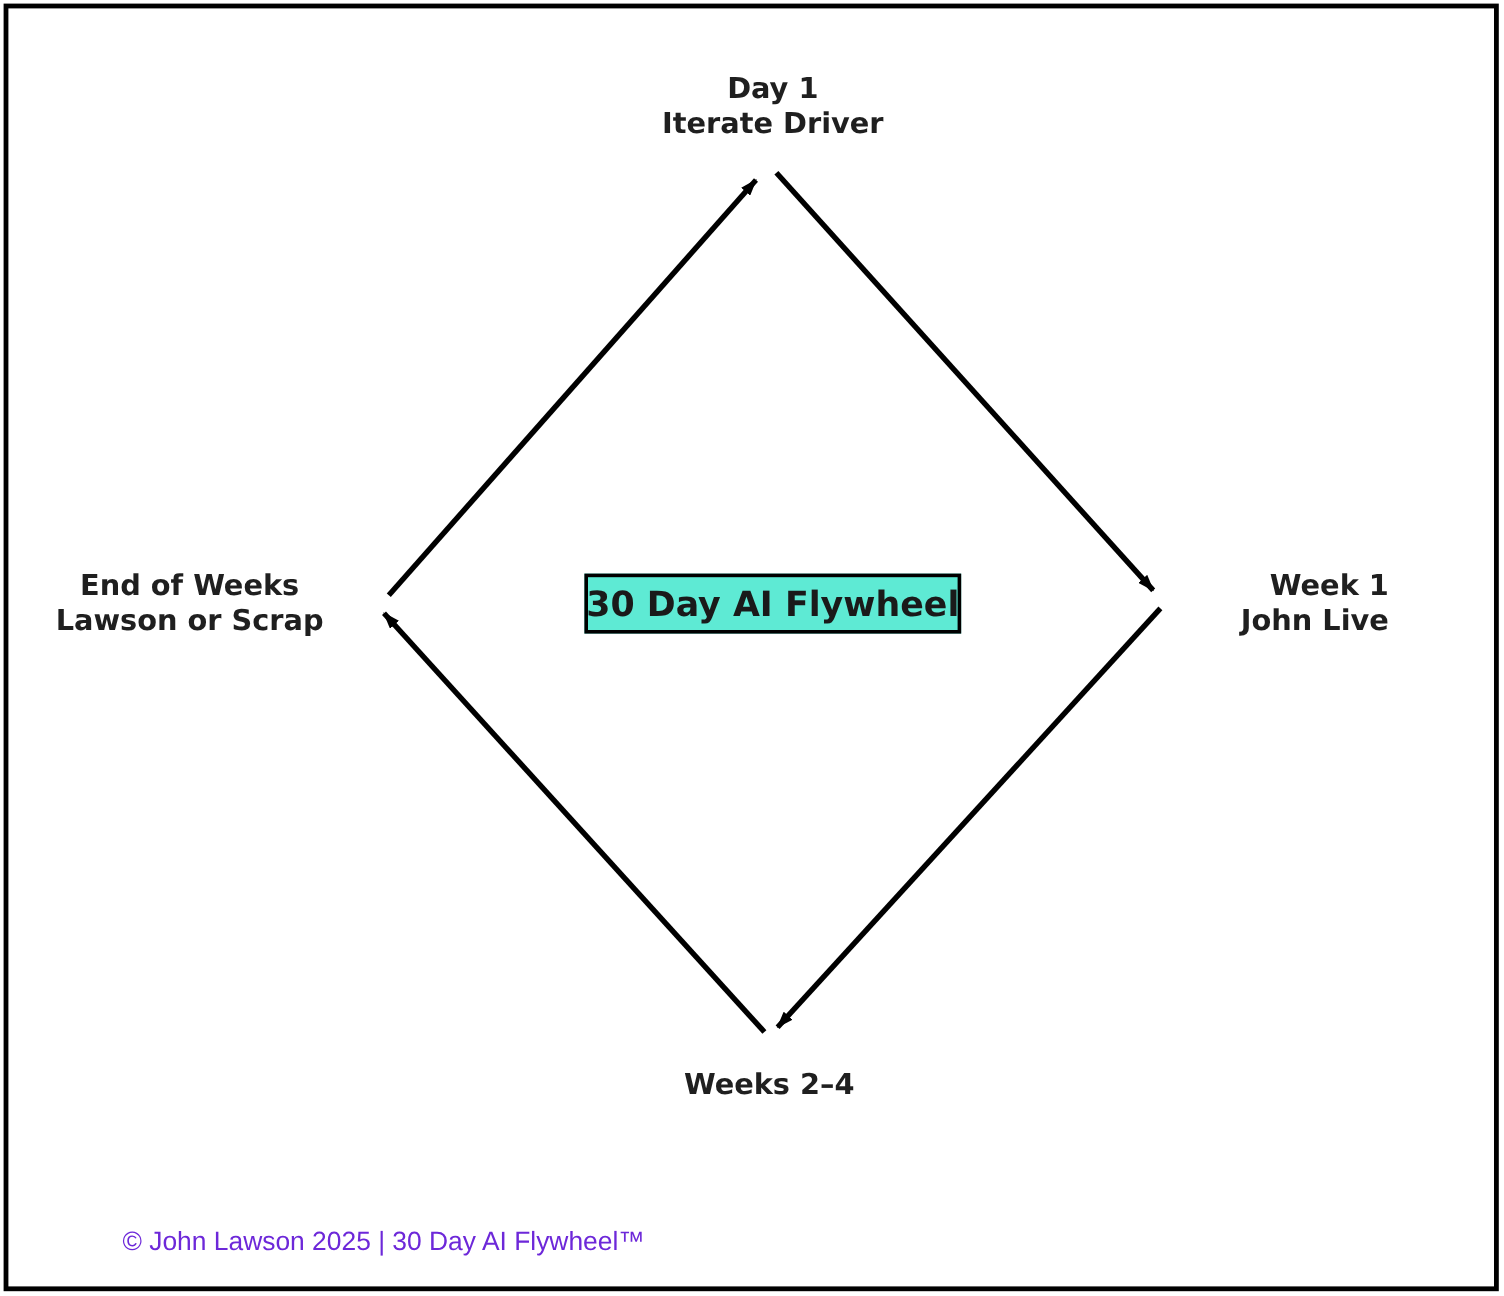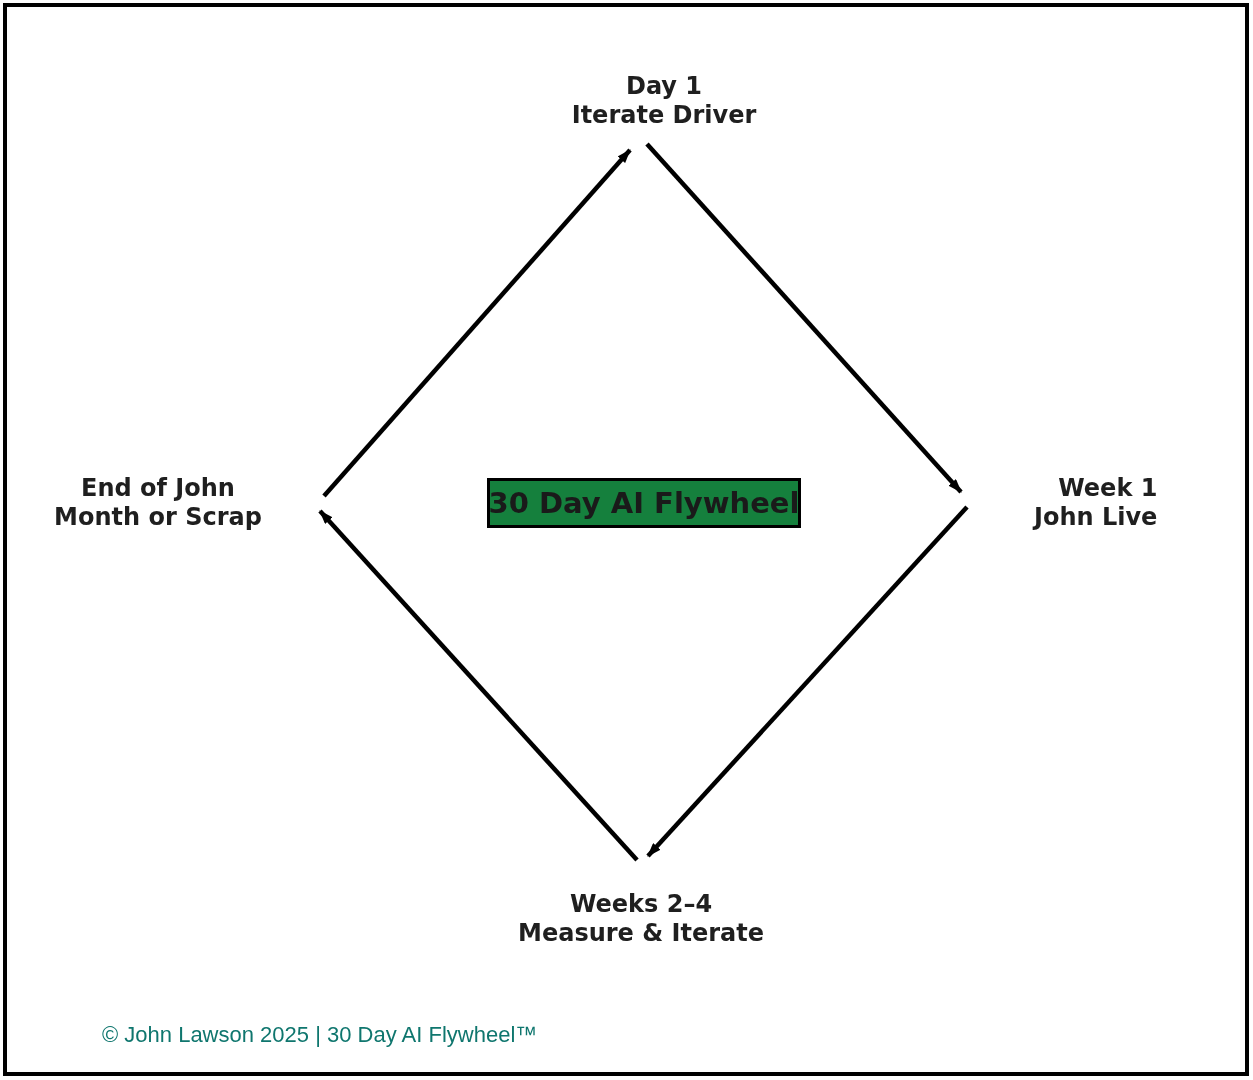--- a/index.html
+++ b/index.html
@@ -52,37 +52,37 @@
     text-align: right;
   }
   .center-box {
     position: absolute;
     left: 487px;
     top: 478px;
     width: 314px;
     height: 50px;
     box-sizing: border-box;
     border: 3px solid #000000;
-    background: #15803d;
+    background: #5eead4;
     display: flex;
     align-items: center;
     justify-content: center;
     font-size: 29px;
     font-weight: bold;
     color: #1a1a1a;
     white-space: nowrap;
   }
   .copyright {
     position: absolute;
     left: 102px;
     top: 1022px;
     font-family: "Liberation Sans", sans-serif;
     font-size: 22px;
     font-weight: normal;
-    color: #0f766e;
+    color: #6d28d9;
     white-space: nowrap;
   }
 </style>
 </head>
 <body>
 
 <div class="canvas">
 
   <div class="outer-border"></div>
 
@@ -91,38 +91,37 @@
       <marker id="arrowhead" viewBox="0 0 14 10" refX="13" refY="5" markerWidth="14" markerHeight="10" markerUnits="userSpaceOnUse" orient="auto-start-reverse">
         <path d="M0,0 L14,5 L0,10 Z" fill="#000000"></path>
       </marker>
     </defs>
     <line class="arrow-line" x1="324" y1="496" x2="630" y2="150" marker-end="url(#arrowhead)"></line>
     <line class="arrow-line" x1="647" y1="144" x2="961" y2="492" marker-end="url(#arrowhead)"></line>
     <line class="arrow-line" x1="967" y1="507" x2="648" y2="856" marker-end="url(#arrowhead)"></line>
     <line class="arrow-line" x1="637" y1="860" x2="320" y2="511" marker-end="url(#arrowhead)"></line>
   </svg>
 
-  <div class="node centered" style="left: 664px; top: 60px; margin-top: 12px;">
+  <div class="node centered" style="left: 644px; top: 60px;">
     <div>Day 1</div>
     <div>Iterate Driver</div>
   </div>
 
   <div class="node left-aligned" style="left: 1034px; top: 474px;">
     <div>Week 1</div>
     <div>John Live</div>
   </div>
 
   <div class="node centered" style="left: 641px; top: 890px;">
     <div>Weeks 2–4</div>
-    <div>Measure &amp; Iterate</div>
   </div>
 
   <div class="node centered" style="left: 158px; top: 474px;">
-    <div>End of John</div>
-    <div>Month or Scrap</div>
+    <div>End of Weeks</div>
+    <div>Lawson or Scrap</div>
   </div>
 
   <div class="center-box">
     <span>30 Day AI Flywheel</span>
   </div>
 
   <div class="copyright">© John Lawson 2025 | 30 Day AI Flywheel™</div>
 
 </div>
 

